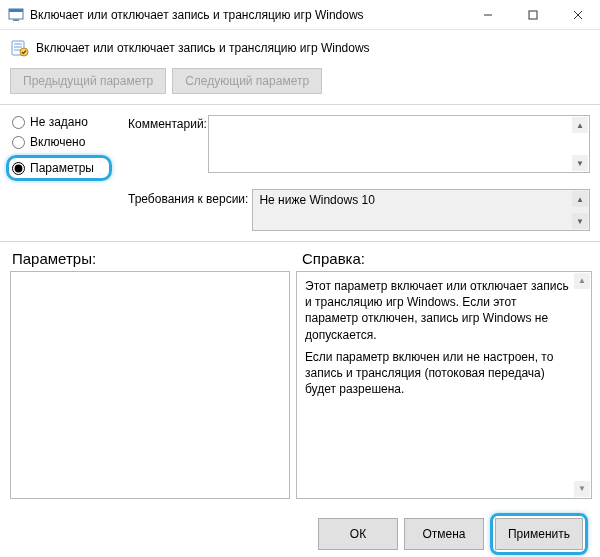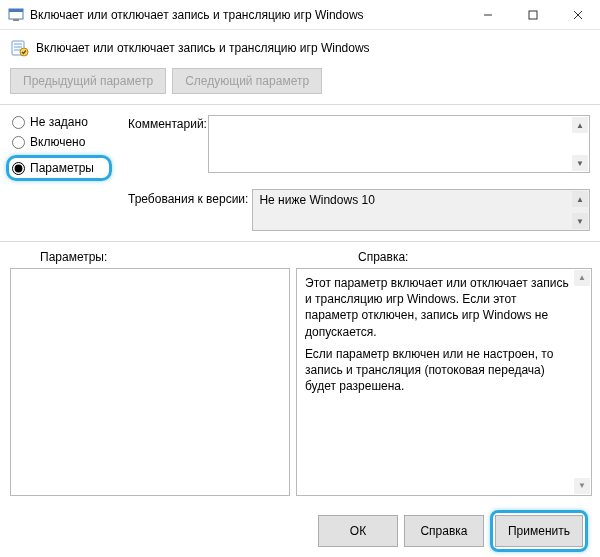--- a/index.html
+++ b/index.html
@@ -182,22 +182,21 @@
     }
     .supported-box .scroll-up { top: 1px; }
     .supported-box .scroll-down { bottom: 1px; }
 
     .columns-labels {
       display: flex;
       padding: 8px 10px 4px 12px;
       gap: 10px;
     }
     .columns-labels .col-label {
-      font-size: 12px;
-      margin-left: 28px;
+      font-size: 15px;
     }
     .columns-labels .left { width: 280px; }
     .columns-labels .right { flex: 1; }
 
     .columns {
       display: flex;
       padding: 0 8px 6px 10px;
       gap: 6px;
       height: 234px;
     }
@@ -352,17 +351,17 @@
   <div class="panel right">
     <p>Этот параметр включает или отключает запись и трансляцию игр Windows. Если этот параметр отключен, запись игр Windows не допускается.</p>
     <p>Если параметр включен или не настроен, то запись и трансляция (потоковая передача) будет разрешена.</p>
     <div class="scroll-up">▲</div>
     <div class="scroll-down">▼</div>
   </div>
 </div>
 
 <div class="footer">
   <button>ОК</button>
-  <button>Справка</button>
+  <button>Отмена</button>
   <span class="apply-highlight">
     <button>Применить</button>
   </span>
 </div>
 
 </body></html>

